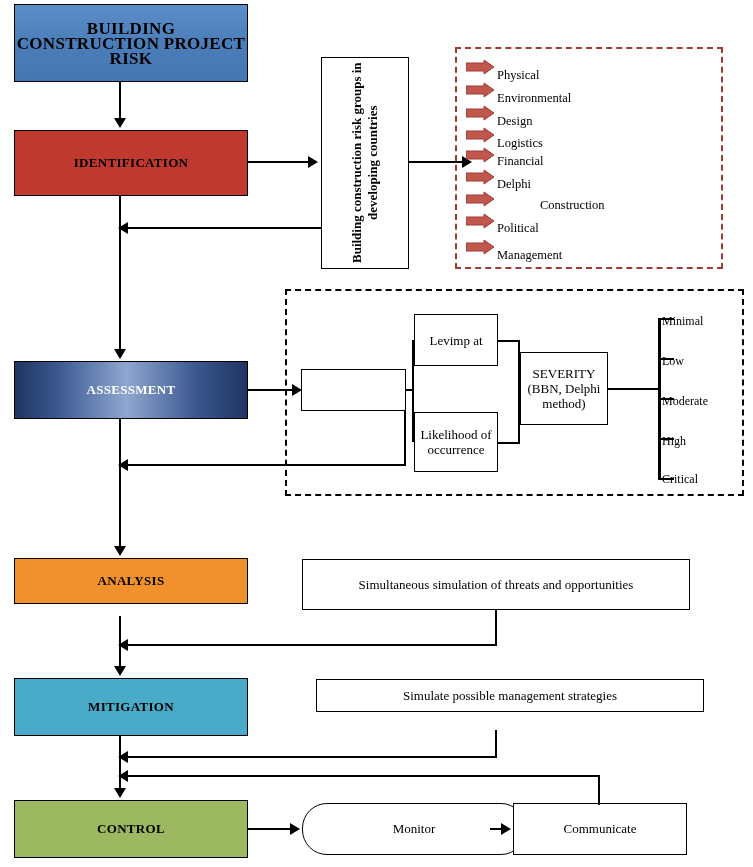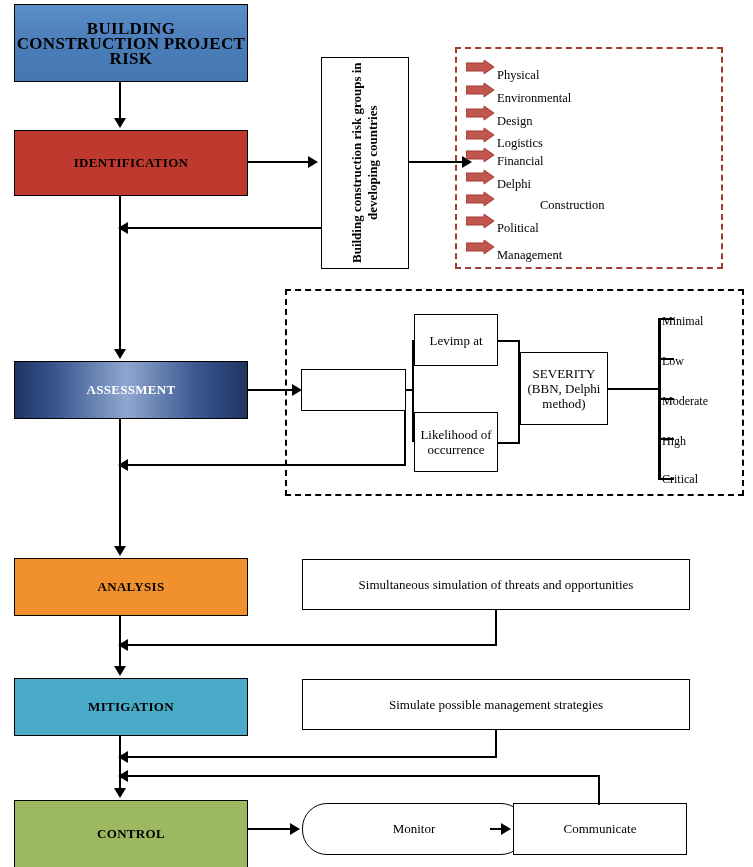--- a/index.html
+++ b/index.html
@@ -108,29 +108,29 @@
   </div>
 
   <div class="node stage-box identification" style="left:14px;top:130px;width:234px;height:66px;">
     <span>IDENTIFICATION</span>
   </div>
 
   <div class="node stage-box assessment" style="left:14px;top:361px;width:234px;height:58px;color:#fff;">
     <span>ASSESSMENT</span>
   </div>
 
-  <div class="node stage-box analysis" style="left:14px;top:558px;width:234px;height:58px;">
+  <div class="node stage-box analysis" style="left:14px;top:558px;width:234px;height:46px;">
     <span>ANALYSIS</span>
   </div>
 
   <div class="node stage-box mitigation" style="left:14px;top:678px;width:234px;height:58px;">
     <span>MITIGATION</span>
   </div>
 
-  <div class="node stage-box control" style="left:14px;top:800px;width:234px;height:68px;">
+  <div class="node stage-box control" style="left:14px;top:800px;width:234px;height:58px;">
     <span>CONTROL</span>
   </div>
 
   <div class="ln vline" style="left:119px;top:82px;height:38px;"></div>
   <div class="arrow-d" style="left:114px;top:118px;"></div>
 
   <div class="ln vline" style="left:119px;top:196px;height:155px;"></div>
   <div class="arrow-d" style="left:114px;top:349px;"></div>
 
   <div class="ln vline" style="left:119px;top:419px;height:129px;"></div>
@@ -248,21 +248,21 @@
   <div class="ln hline" style="left:128px;top:464px;width:278px;"></div>
   <div class="arrow-l" style="left:118px;top:459px;"></div>
 
   <div class="node wbox" style="left:302px;top:559px;width:388px;height:51px;">
     <span>Simultaneous simulation of threats and opportunities</span>
   </div>
   <div class="ln vline" style="left:495px;top:610px;height:36px;"></div>
   <div class="ln hline" style="left:128px;top:644px;width:369px;"></div>
   <div class="arrow-l" style="left:118px;top:639px;"></div>
 
-  <div class="node wbox" style="left:302px;top:679px;width:388px;height:51px;">
+  <div class="node wbox" style="left:316px;top:679px;width:388px;height:33px;">
     <span>Simulate possible management strategies</span>
   </div>
   <div class="ln vline" style="left:495px;top:730px;height:28px;"></div>
   <div class="ln hline" style="left:128px;top:756px;width:369px;"></div>
   <div class="arrow-l" style="left:118px;top:751px;"></div>
 
   <div class="node wbox" style="left:302px;top:803px;width:224px;height:52px;border-radius:25px;">
     <span>Monitor</span>
   </div>
   <div class="node wbox" style="left:513px;top:803px;width:174px;height:52px;">

